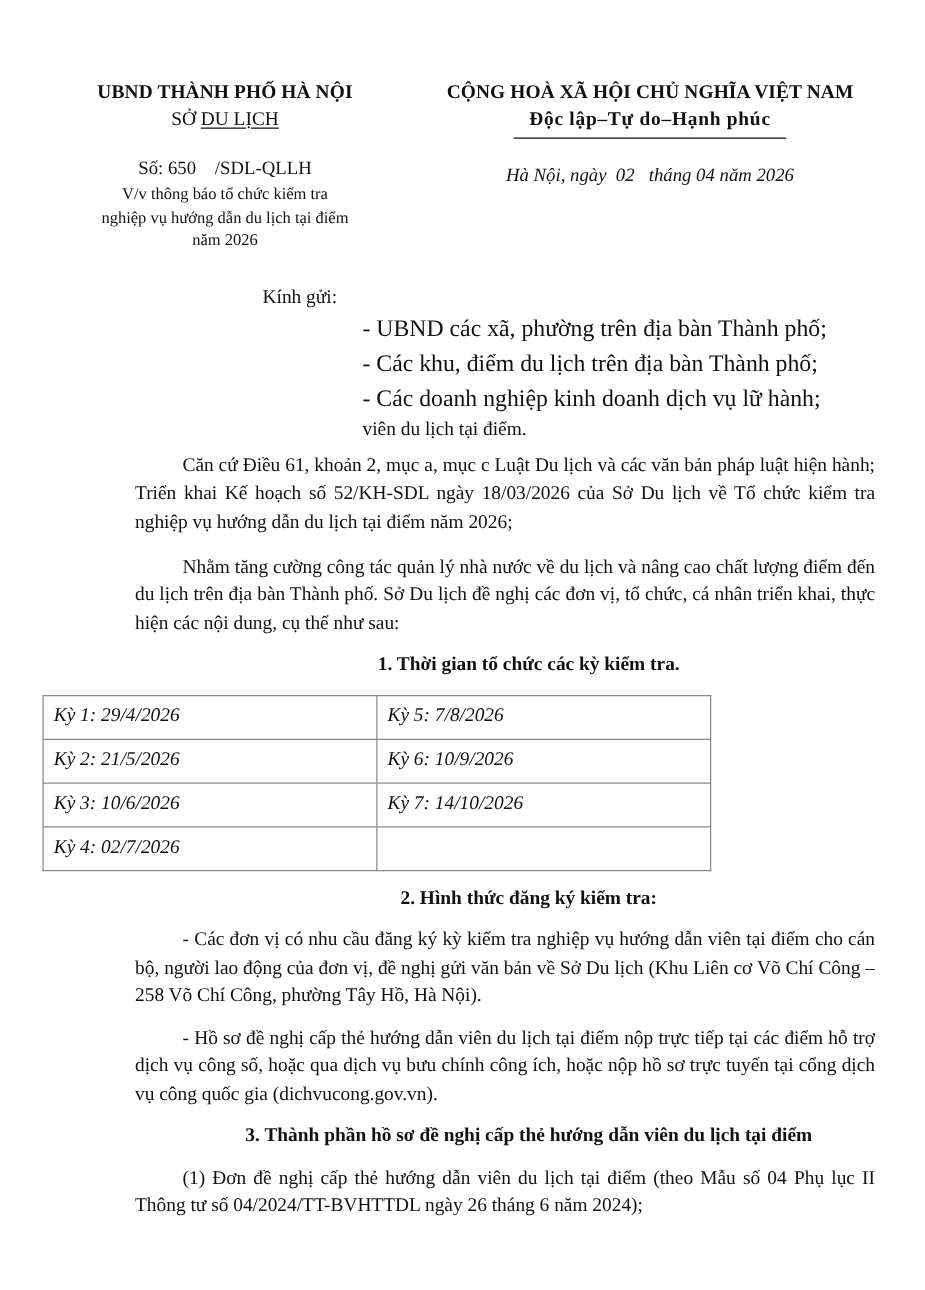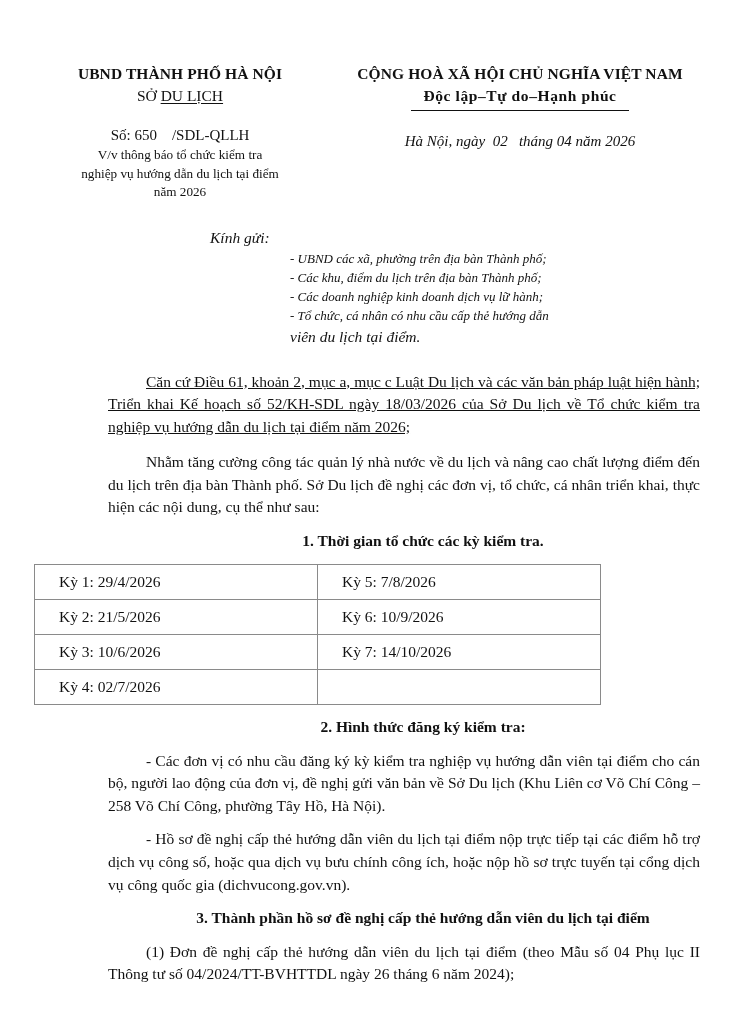--- a/index.html
+++ b/index.html
@@ -96,33 +96,32 @@
   .date-line {
     margin-top: 22px;
     font-size: 15px;
     font-style: italic;
     white-space: pre;
   }
 
   
   .recipients {
     margin-top: 26px;
-    font-style: italic;
   }
   .kinh-gui {
     margin-left: 210px;
     font-size: 15.5px;
     line-height: 1.45;
   }
   .recipient-list {
     margin-left: 290px;
     margin-top: 1px;
   }
   .recipient-item {
-    font-size: 13px;
+    font-size: 19px;
     line-height: 1.46;
     white-space: nowrap;
   }
   .recipient-cont {
     font-size: 15.5px;
     line-height: 1.46;
     white-space: nowrap;
   }
 
   
@@ -166,24 +165,25 @@
     margin: 12px 0 0 34px;
   }
   table.sched {
     border-collapse: collapse;
     width: 516px;
     table-layout: fixed;
   }
   table.sched td {
     border: 1px solid #8a8a8a;
     height: 34px;
-    padding: 0 0 0 24px;
+    padding: 0 0 0 8px;
     font-size: 15.5px;
     vertical-align: middle;
     line-height: 1.2;
+    font-style: italic;
   }
   table.sched td.col-a { width: 258px; }
   table.sched td.col-b { width: 258px; }
 </style>
 </head>
 <body>
 
 <div class="page">
 
   <div class="header">
@@ -206,28 +206,27 @@
       <div class="date-line">Hà Nội, ngày  02   tháng 04 năm 2026</div>
     </div>
   </div>
 
   <div class="recipients">
     <div class="kinh-gui">Kính gửi:</div>
     <div class="recipient-list">
       <div class="recipient-item">- UBND các xã, phường trên địa bàn Thành phố;</div>
       <div class="recipient-item">- Các khu, điểm du lịch trên địa bàn Thành phố;</div>
       <div class="recipient-item">- Các doanh nghiệp kinh doanh dịch vụ lữ hành;</div>
-      <div class="recipient-item">- Tổ chức, cá nhân có nhu cầu cấp thẻ hướng dẫn</div>
       <div class="recipient-cont">viên du lịch tại điểm.</div>
     </div>
   </div>
 
   <div class="body">
 
-    <div class="para" style="margin-top:22px;text-decoration:underline;">Căn cứ Điều 61, khoản 2, mục a, mục c Luật Du lịch và các văn bản pháp luật hiện hành; Triển khai Kế hoạch số 52/KH-SDL ngày 18/03/2026 của Sở Du lịch về Tổ chức kiểm tra nghiệp vụ hướng dẫn du lịch tại điểm năm 2026;</div>
+    <div class="para" style="margin-top:6px;">Căn cứ Điều 61, khoản 2, mục a, mục c Luật Du lịch và các văn bản pháp luật hiện hành; Triển khai Kế hoạch số 52/KH-SDL ngày 18/03/2026 của Sở Du lịch về Tổ chức kiểm tra nghiệp vụ hướng dẫn du lịch tại điểm năm 2026;</div>
 
     <div class="para">Nhằm tăng cường công tác quản lý nhà nước về du lịch và nâng cao chất lượng điểm đến du lịch trên địa bàn Thành phố. Sở Du lịch đề nghị các đơn vị, tổ chức, cá nhân triển khai, thực hiện các nội dung, cụ thể như sau:</div>
 
 
     <div class="subheading">1. Thời gian tổ chức các kỳ kiểm tra.</div>
   </div>
 
   <div class="sched-wrap">
     <table class="sched">
       <tbody>

